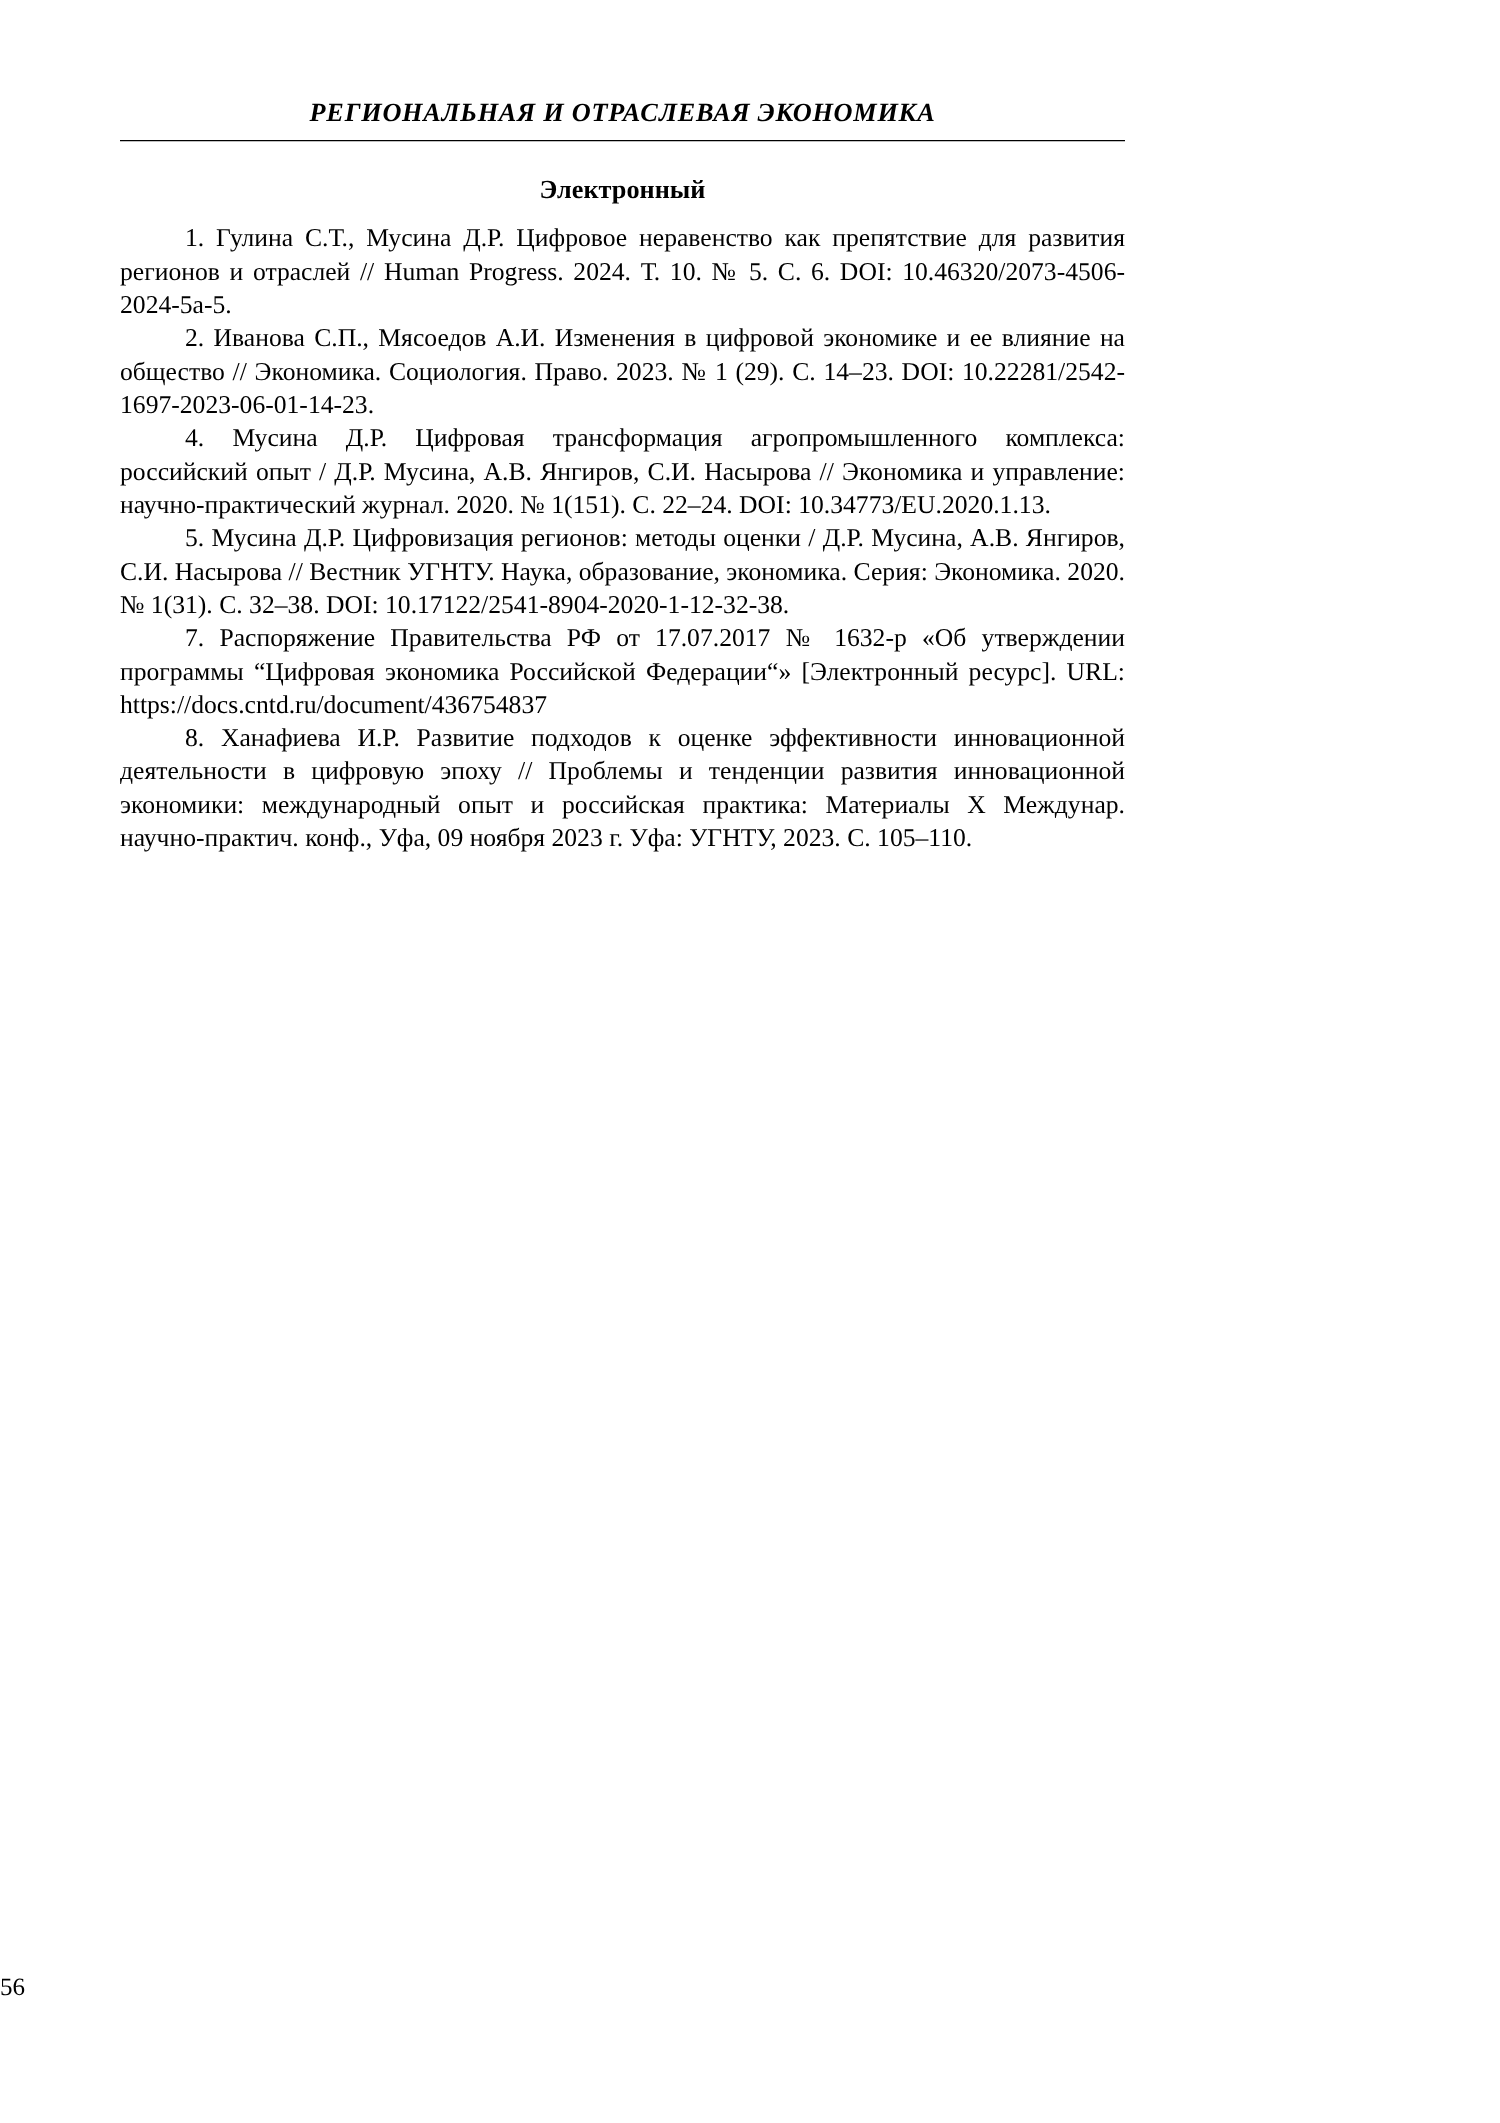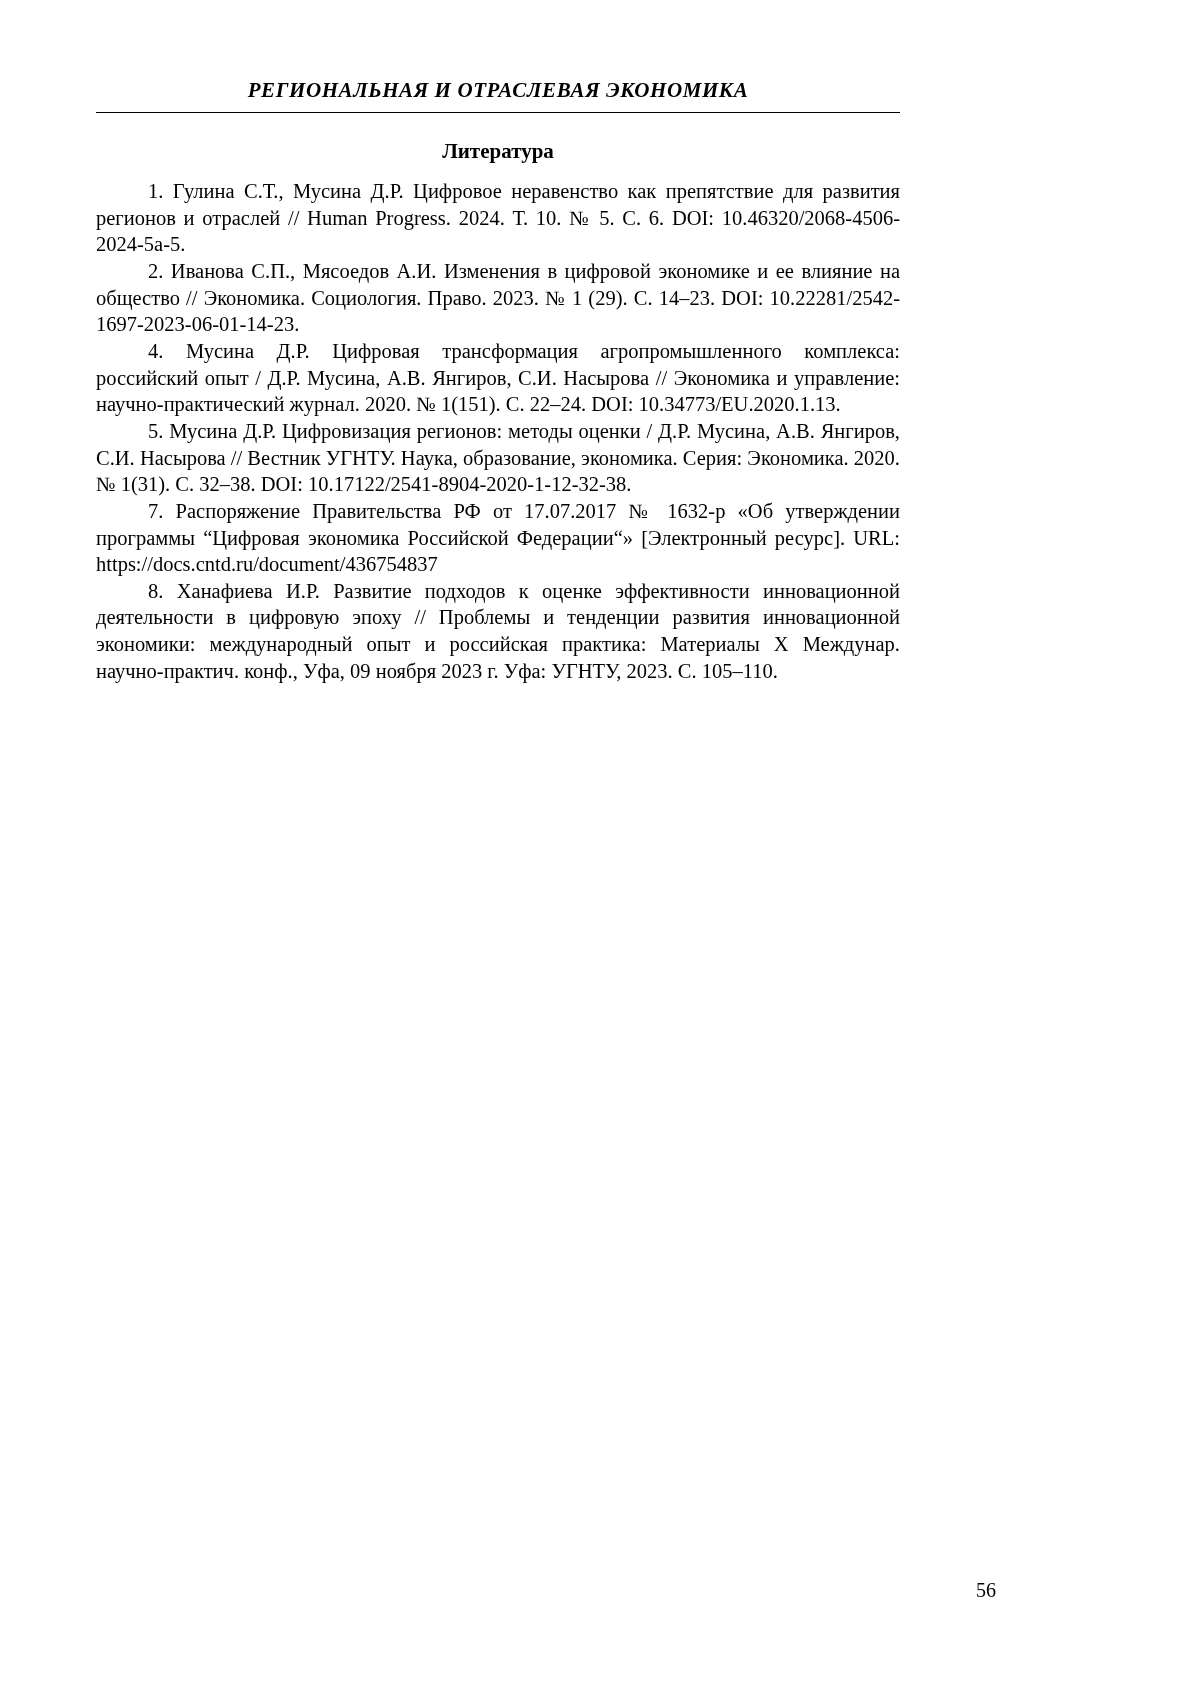--- a/index.html
+++ b/index.html
@@ -52,36 +52,36 @@
     text-align: justify;
     text-justify: inter-word;
     text-indent: 52px;
     hyphens: manual;
   }
   .footer {
     position: absolute;
     left: 0;
     right: 0;
     bottom: 96px;
-    text-align: right;
+    text-align: left;
     font-size: 20px;
   }
 </style>
 </head>
 <body>
 
 <div class="page">
 
   <div class="running-head">РЕГИОНАЛЬНАЯ И ОТРАСЛЕВАЯ ЭКОНОМИКА</div>
   <hr class="head-rule">
 
-  <div class="section-title">Литература</div>
+  <div class="section-title">Электронный</div>
 
   <div class="refs">
-    <p class="ref">1. Гулина С.Т., Мусина Д.Р. Цифровое неравенство как препятствие для развития регио­нов и отраслей // Human Progress. 2024. Т. 10. № 5. С. 6. DOI: 10.46320/2068-4506-2024-5a-5.</p>
+    <p class="ref">1. Гулина С.Т., Мусина Д.Р. Цифровое неравенство как препятствие для развития регио­нов и отраслей // Human Progress. 2024. Т. 10. № 5. С. 6. DOI: 10.46320/2073-4506-2024-5a-5.</p>
     <p class="ref">2. Иванова С.П., Мясоедов А.И. Изменения в цифровой экономике и ее влияние на обще­ство // Экономика. Социология. Право. 2023. № 1 (29). С. 14–23. DOI: 10.22281/2542-1697-2023-06-01-14-23.</p>
     <p class="ref">4. Мусина Д.Р. Цифровая трансформация агропромышленного комплекса: российский опыт / Д.Р. Мусина, А.В. Янгиров, С.И. Насырова // Экономика и управление: научно-практический журнал. 2020. № 1(151). С. 22–24. DOI: 10.34773/EU.2020.1.13.</p>
     <p class="ref">5. Мусина Д.Р. Цифровизация регионов: методы оценки / Д.Р. Мусина, А.В. Янгиров, С.И. Насырова // Вестник УГНТУ. Наука, образование, экономика. Серия: Экономика. 2020. № 1(31). С. 32–38. DOI: 10.17122/2541-8904-2020-1-12-32-38.</p>
     <p class="ref">7. Распоряжение Правительства РФ от 17.07.2017 № 1632-р «Об утверждении программы “Цифровая экономика Российской Федерации“» [Электронный ресурс]. URL: https://docs.cntd.ru/document/436754837</p>
     <p class="ref">8. Ханафиева И.Р. Развитие подходов к оценке эффективности инновационной деятельно­сти в цифровую эпоху // Проблемы и тенденции развития инновационной экономики: междуна­родный опыт и российская практика: Материалы X Междунар. научно-практич. конф., Уфа, 09 ноября 2023 г. Уфа: УГНТУ, 2023. С. 105–110.</p>
   </div>
 
   <div class="footer">56</div>
 
 </div>

